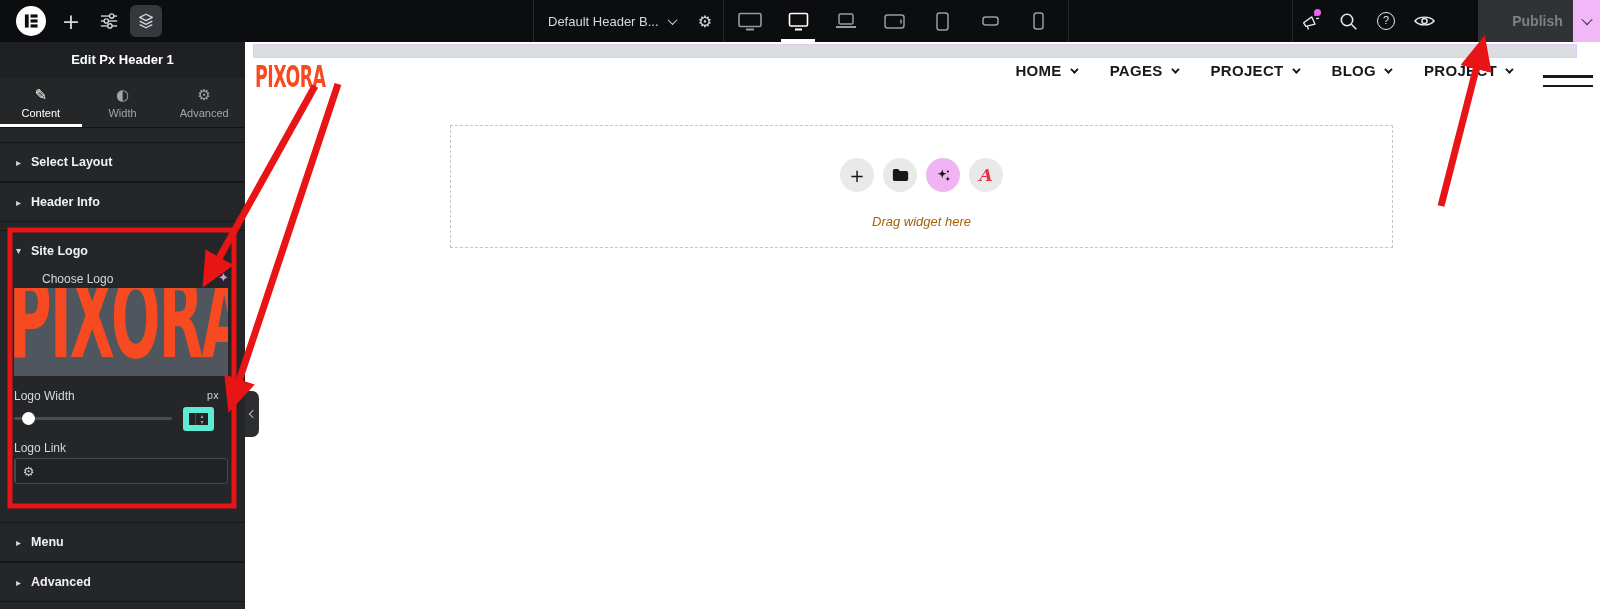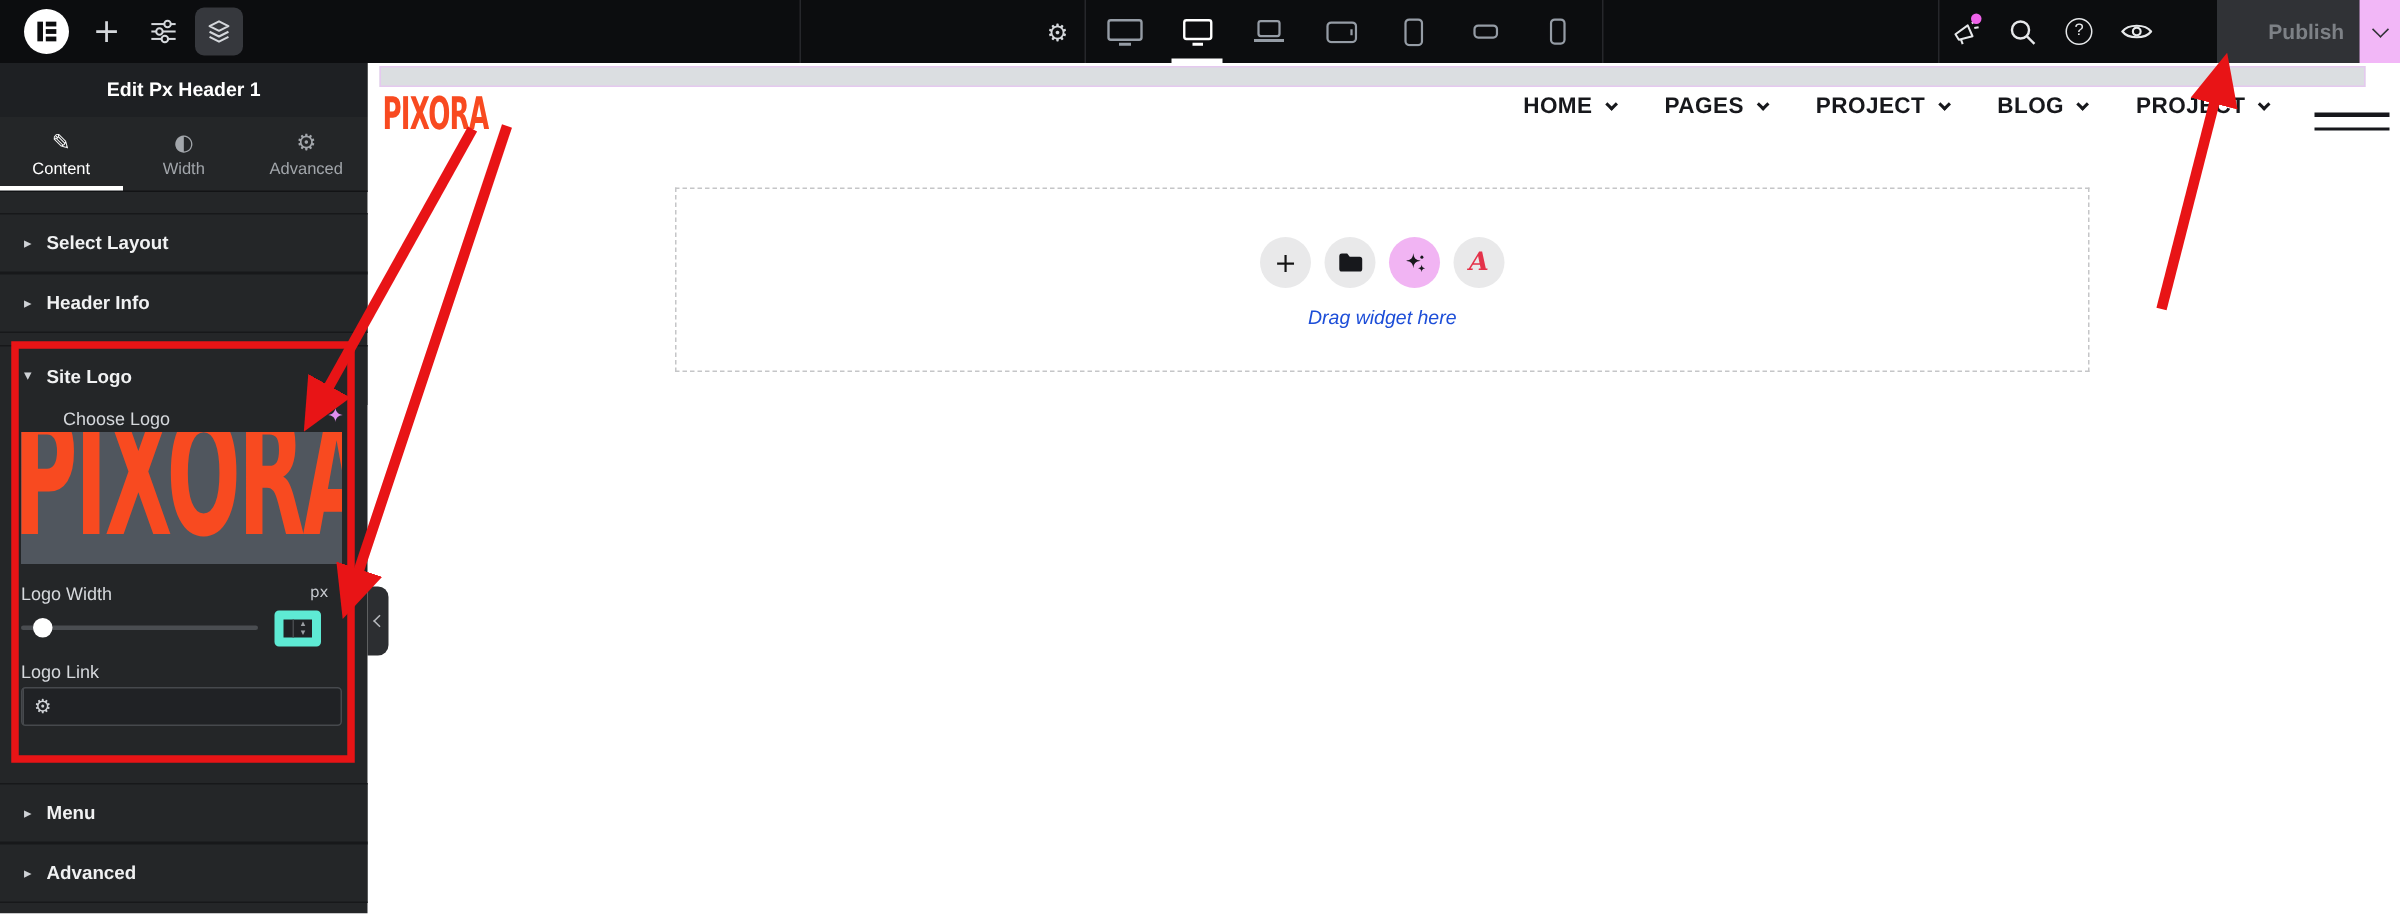--- a/index.html
+++ b/index.html
@@ -65,21 +65,21 @@
   .nav { position:absolute; right:89px; top:20px; display:flex; gap:34px; align-items:center; }
   .nav-item { display:flex; align-items:center; gap:8px; font-size:15px; font-weight:800; letter-spacing:0.3px; color:#17181c; cursor:pointer; }
   .nav-item .chev { border-color:#17181c; border-width:2.2px; width:6px; height:6px; transform:rotate(45deg) translate(0,-2px); }
   .hamburger { position:absolute; right:7px; top:33px; width:50px; cursor:pointer; }
   .hamburger div { height:2.5px; background:#17181c; margin-bottom:7px; }
   .drop-zone { position:absolute; left:205px; top:83px; width:943px; height:123px; border:1px dashed #c5c6c8; }
   .dz-buttons { position:absolute; left:0; top:32px; width:100%; display:flex; justify-content:center; gap:9px; }
   .dz-btn { width:34px; height:34px; border-radius:50%; background:#e9e9ea; display:flex; align-items:center; justify-content:center; cursor:pointer; font-size:18px; color:#141414; }
   .dz-btn.pink { background:#f1b4f3; }
   .dz-btn .a-mark { font-family:"DejaVu Serif", serif; font-style:italic; font-weight:700; font-size:17px; color:#e4324a; }
-  .dz-hint { position:absolute; left:0; top:78px; width:100%; text-align:center; font-style:italic; font-size:13px; color:#1d4ed8; }
+  .dz-hint { position:absolute; left:0; top:88px; width:100%; text-align:center; font-style:italic; font-size:13px; color:#a16207; }
 
   
   .annot { position:absolute; left:0; top:0; z-index:60; pointer-events:none; }
 </style>
 </head>
 <body>
 
 <div class="topbar">
   <svg class="el-logo" viewBox="0 0 32 32">
     <circle cx="16" cy="16" r="16" fill="#ffffff"></circle>
@@ -100,20 +100,24 @@
     </svg>
   </div>
   <div class="tb-layers-wrap">
     <svg width="18" height="18" viewBox="0 0 20 20" fill="none" stroke="#d5d8dc" stroke-width="1.5" stroke-linejoin="round">
       <path d="M10 2.5 L17 6 L10 9.5 L3 6 Z"></path>
       <path d="M3 10.2 L10 13.7 L17 10.2"></path>
       <path d="M3 14 L10 17.5 L17 14"></path>
     </svg>
   </div>
   <div class="tb-sep" style="left:533px;"></div>
+  <div class="tpl-select">
+    <span>Default Header B...</span>
+    <span class="chev"></span>
+  </div>
   <div class="tb-ic tb-gear glyph">⚙</div>
   <div class="tb-sep" style="left:723px;"></div>
 
   <div class="devices">
     <div class="dev">
       <svg width="24" height="19" viewBox="0 0 24 19" fill="none" stroke="currentColor" stroke-width="1.6">
         <rect x="1" y="1.5" width="22" height="13" rx="1.5"></rect>
           <line x1="8" y1="17.5" x2="16" y2="17.5" stroke-width="2"></line>
       </svg>
     </div>

